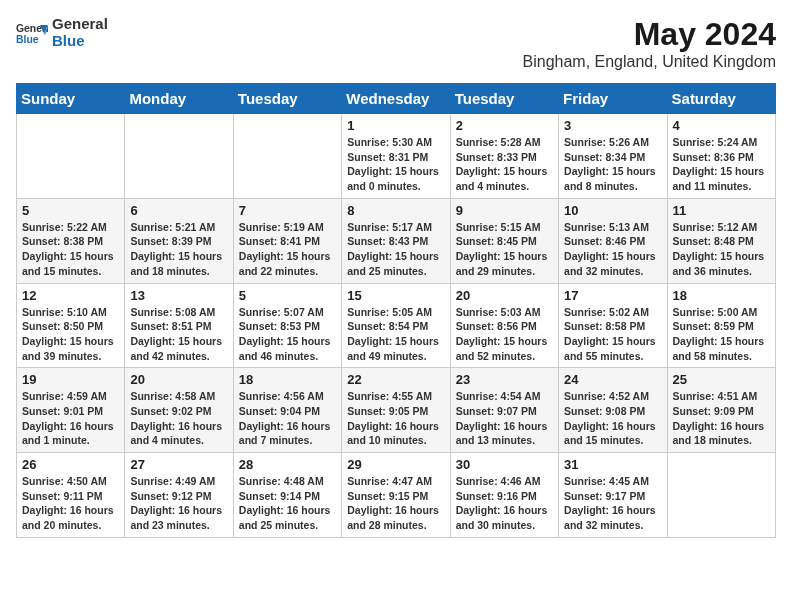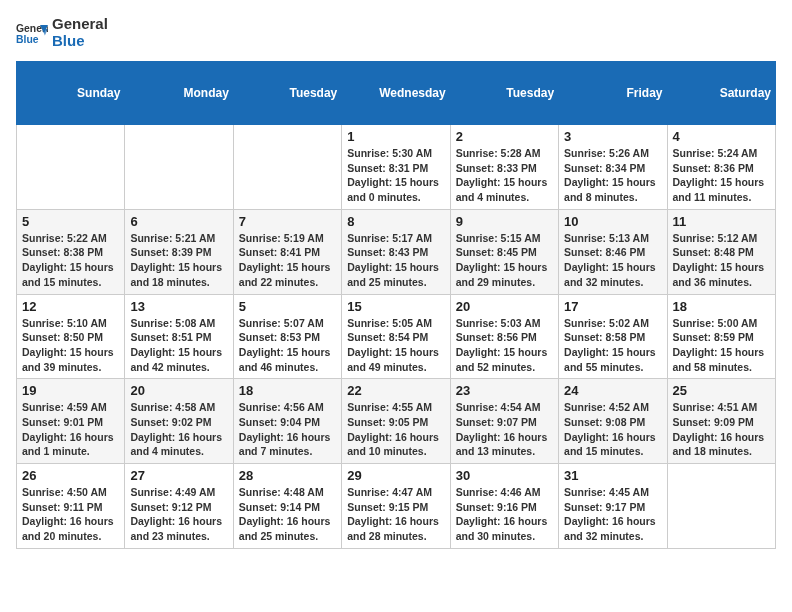--- a/index.html
+++ b/index.html
@@ -38,24 +38,24 @@
       color: #333;
     }
     table {
       width: 100%;
       border-collapse: collapse;
       table-layout: fixed;
     }
     th {
       background-color: #1a6bb5;
       color: #fff;
-      font-size: 12px;
-      font-weight: bold;
-      padding: 24px 4px;
-      text-align: right;
+      font-size: 15px;
+      font-weight: bold;
+      padding: 6px 4px;
+      text-align: left;
       border: 1px solid #1a6bb5;
     }
     td {
       vertical-align: top;
       padding: 4px 5px;
       font-size: 11px;
       color: #222;
       border: 1px solid #ccc;
       height: 80px;
       background: #fff;
@@ -87,20 +87,24 @@
       <text x="0" y="14" font-size="13" font-weight="bold" fill="#333">General</text>
       <text x="0" y="27" font-size="13" font-weight="bold" fill="#1a6bb5">Blue</text>
       <polygon points="30,5 40,5 35,15" fill="#1a6bb5"></polygon>
       <polygon points="33,10 40,10 36,18" fill="#1a6bb5" opacity="0.7"></polygon>
     </svg>
     <div style="line-height:1.1;">
       <div style="font-size:15px; font-weight:bold; color:#333;">General</div>
       <div style="font-size:15px; font-weight:bold; color:#1a6bb5;">Blue</div>
     </div>
   </div>
+  <div class="title-block">
+    <div class="main-title">May 2024</div>
+    <div class="subtitle">Bingham, England, United Kingdom</div>
+  </div>
 </div>
 
 <table>
   <thead>
     <tr id="header-row">
         <th>Sunday</th>
         <th>Monday</th>
         <th>Tuesday</th>
         <th>Wednesday</th>
         <th>Tuesday</th>

